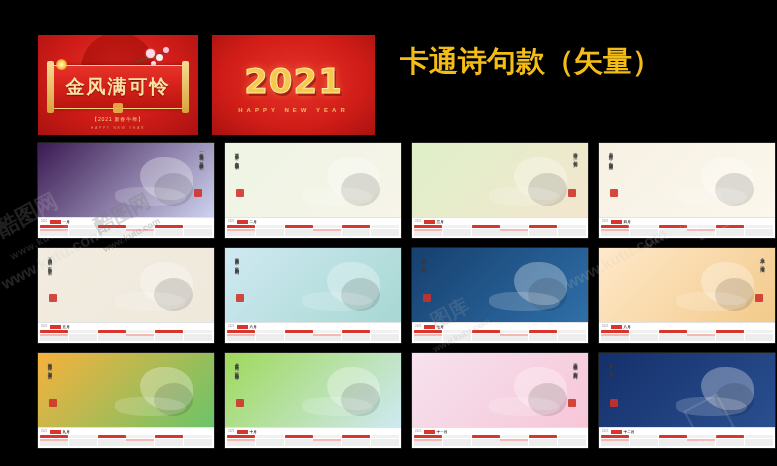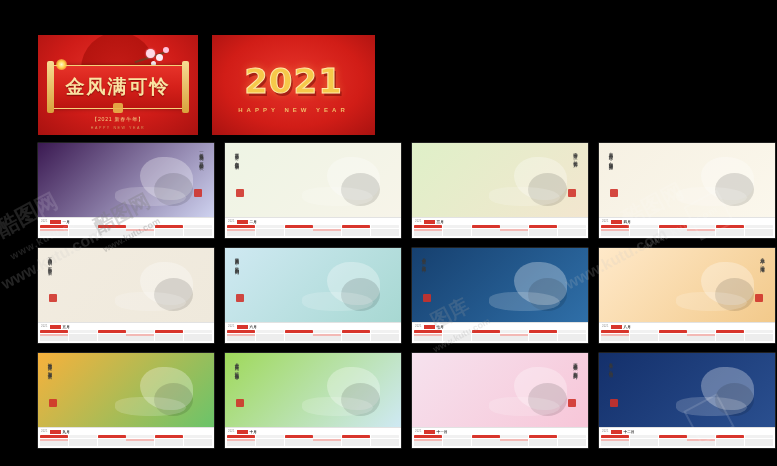--- a/index.html
+++ b/index.html
@@ -168,20 +168,21 @@
       <div class="cover-sub1">【2021 新春牛年】</div>
       <div class="cover-sub2">HAPPY NEW YEAR</div>
     </div>
 
     <div class="cover-2021">
       <div class="y2021">2021</div>
       <div class="hny">HAPPY NEW YEAR</div>
     </div>
 
     <div class="headline">
+      <div class="l2">卡通诗句款（矢量）</div>
     </div>
   </div>
 
   <div class="grid" id="grid">
       <div class="tile" style="left: 38px; top: 3px;">
         <div class="art" style="background: linear-gradient(135deg, rgb(59, 26, 82) 0%, rgb(207, 211, 240) 100%);">
           <div style="position: absolute; left: 58%; top: 18%; width: 30%; height: 58%; background: rgba(255, 255, 255, 0.3); border-radius: 46% 54% 40% 60%;"></div>
           <div style="position: absolute; left: 66%; top: 40%; width: 22%; height: 44%; background: rgba(0, 0, 0, 0.12); border-radius: 50%;"></div>
           <div style="position: absolute; left: 44%; top: 58%; width: 40%; height: 26%; background: rgba(255, 255, 255, 0.18); border-radius: 40% 60% 50% 50%;"></div>
           <div class="poem right">一枝春雪冻梅花，万里枯霜裂甲衣。</div>

